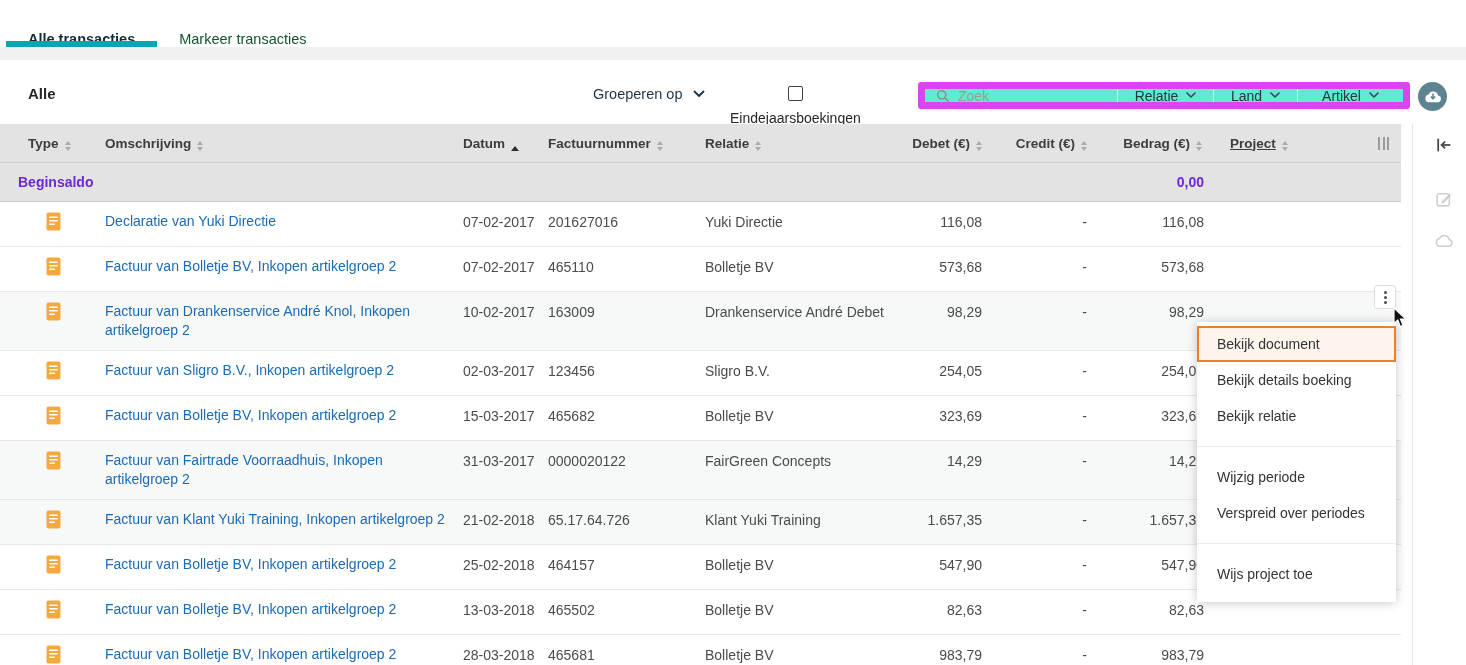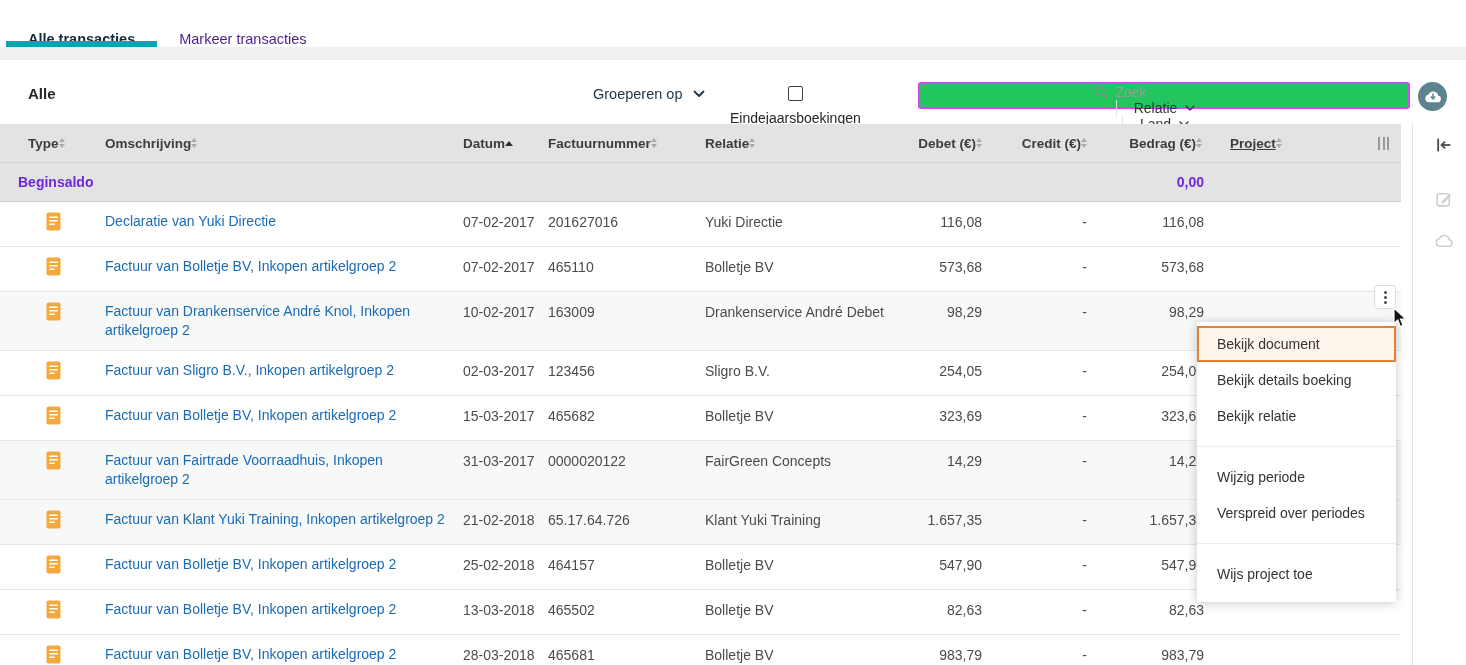--- a/index.html
+++ b/index.html
@@ -3,54 +3,54 @@
 <meta charset="utf-8">
 <style>
   * { margin:0; padding:0; box-sizing:border-box; }
   html,body { width:1466px; height:665px; overflow:hidden; background:#fff;
     font-family:"Liberation Sans", sans-serif; }
   .page { position:relative; width:1466px; height:665px; background:#fff; overflow:hidden; }
 
   
   .tabbar { position:absolute; top:0; left:0; right:0; height:47px; background:#fff;
     display:flex; align-items:flex-end; padding-left:6px; }
-  .tab { display:flex; align-items:center; padding:0 22px; font-size:14.5px; color:#4c1d95;
+  .tab { display:flex; align-items:center; padding:0 22px; font-size:14.5px; color:#14532d;
     position:relative; cursor:pointer; }
   .tab.active { color:#14293e; font-weight:bold; }
   .tab.active::after { content:""; position:absolute; left:0; right:0; bottom:0; height:6px;
     background:#0AA4B2; }
   .band { position:absolute; top:47px; left:0; right:0; height:13px; background:#eef0f1; }
 
   
   .panel { position:absolute; top:60px; left:0; width:1466px; bottom:0; background:#fff; }
   .page-title { position:absolute; left:28px; top:25px; font-size:15px; font-weight:bold; color:#262626; }
   .groupby { position:absolute; left:593px; top:26px; display:flex; align-items:center; gap:11px;
     font-size:14.5px; color:#1f3242; cursor:pointer; }
   .cbwrap { position:absolute; left:730px; top:26px; display:flex; align-items:center; gap:9px;
     font-size:14px; color:#262626; cursor:pointer;flex-direction:column; }
   .cbbox { width:15px; height:15px; border:1.5px solid #414141; border-radius:2px; background:#fff; }
   .filterbar { position:absolute; left:918px; top:22px; width:492px; height:27px;
-    border:2px solid #d946ef; border-radius:3px; background:#22c55e; display:flex; align-items:center;flex-direction:column; }
+    border:7px solid #d946ef; border-radius:3px; background:#5eead4; display:flex; align-items:center; }
   .search-sec { flex:1; display:flex; align-items:center; gap:8px; padding-left:11px; height:100%; }
   .search-input { border:none; outline:none; font-size:14px; color:#444; width:130px;
     font-family:"Liberation Sans", sans-serif; background:transparent; }
   .search-input::placeholder { color:#9b9b9b; }
   .filter-sec { display:flex; align-items:center; justify-content:center; gap:8px; font-size:14px;
     color:#28343f; border-left:1px solid #e4e4e4; height:100%; cursor:pointer; }
   .f-rel { width:96px; } .f-land { width:84px; } .f-art { width:106px; }
   .dl-btn { position:absolute; left:1418px; top:22px; width:29px; height:29px; border-radius:50%;
     background:#5d8290; display:flex; align-items:center; justify-content:center; cursor:pointer; }
 
   
   .table { position:absolute; top:64px; left:0; width:1401px; }
   .grid-row { display:grid;
     grid-template-columns:105px 358px 85px 157px 185px 100px 105px 115px 120px 1fr; }
   .thead { height:39px; background:#e3e3e3; border-bottom:1px solid #d2d2d2; align-items:center;
     font-weight:bold; font-size:13.5px; color:#3d3d3d; }
-  .th { display:flex; align-items:center; cursor:pointer; }
+  .th { display:flex; align-items:flex-end; gap:6px; cursor:pointer; }
   .th.right { justify-content:flex-end; padding-right:8px; }
   .th-type { padding-left:28px; } .th-proj { padding-left:20px;text-decoration:underline; }
   .th-act { display:flex; justify-content:flex-end; padding-right:12px; }
   .sorters { display:flex; flex-direction:column; gap:2px; }
   .tri-u { width:0; height:0; border-left:3.5px solid transparent; border-right:3.5px solid transparent;
     border-bottom:4px solid #ababab; }
   .tri-d { width:0; height:0; border-left:3.5px solid transparent; border-right:3.5px solid transparent;
     border-top:4px solid #ababab; }
   .tri-asc { width:0; height:0; border-left:4.5px solid transparent; border-right:4.5px solid transparent;
     border-bottom:5.5px solid #2d2d2d; }

